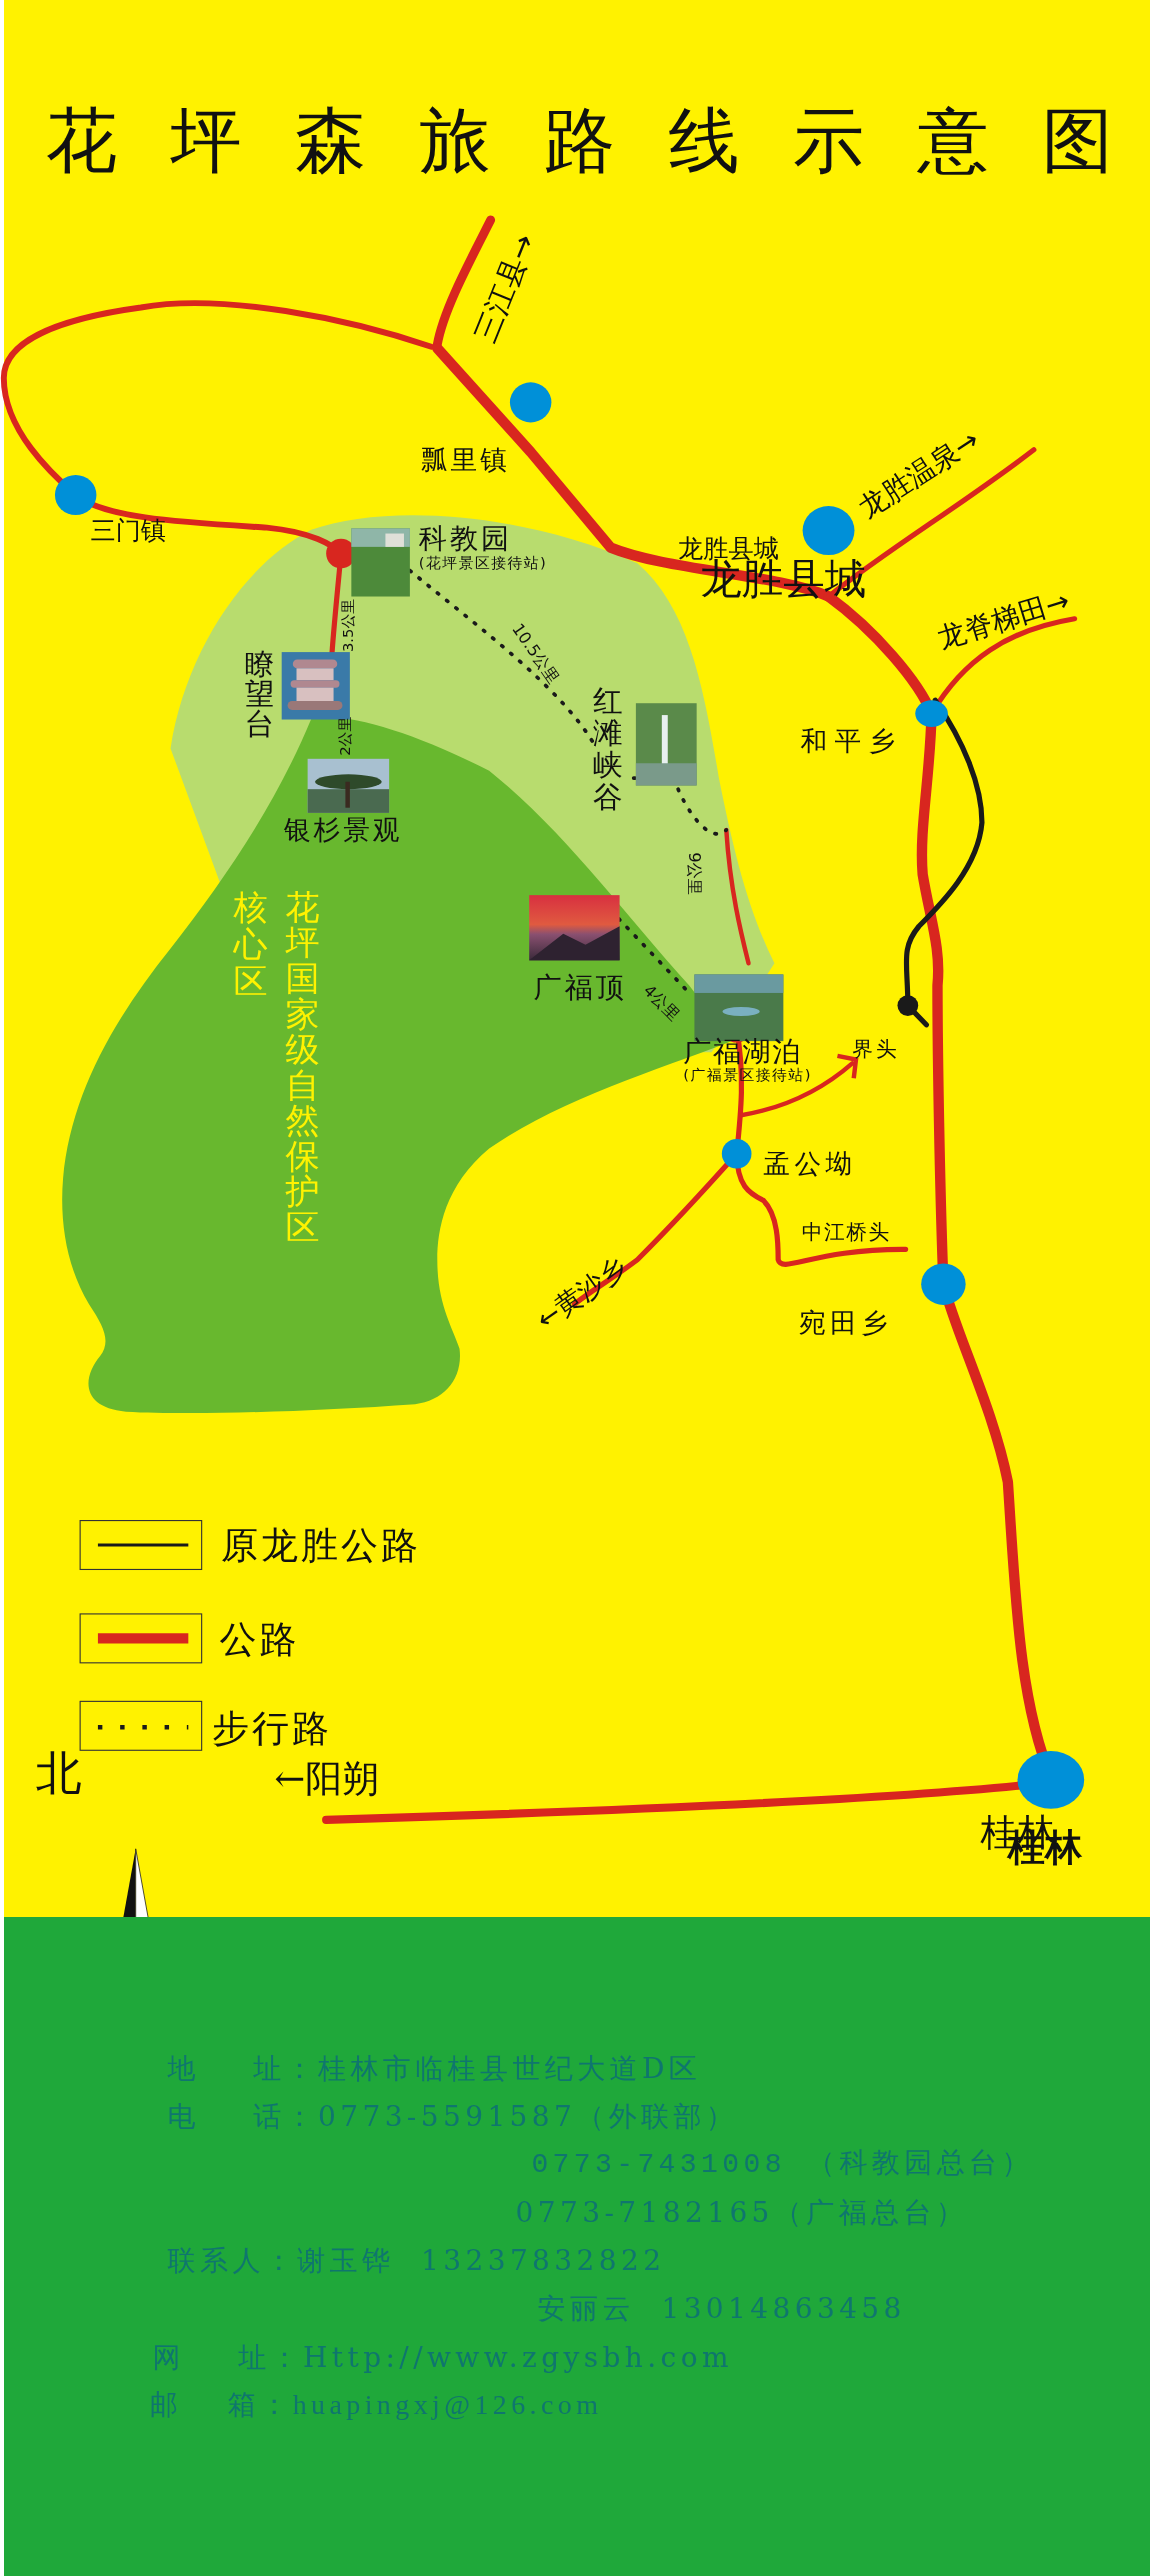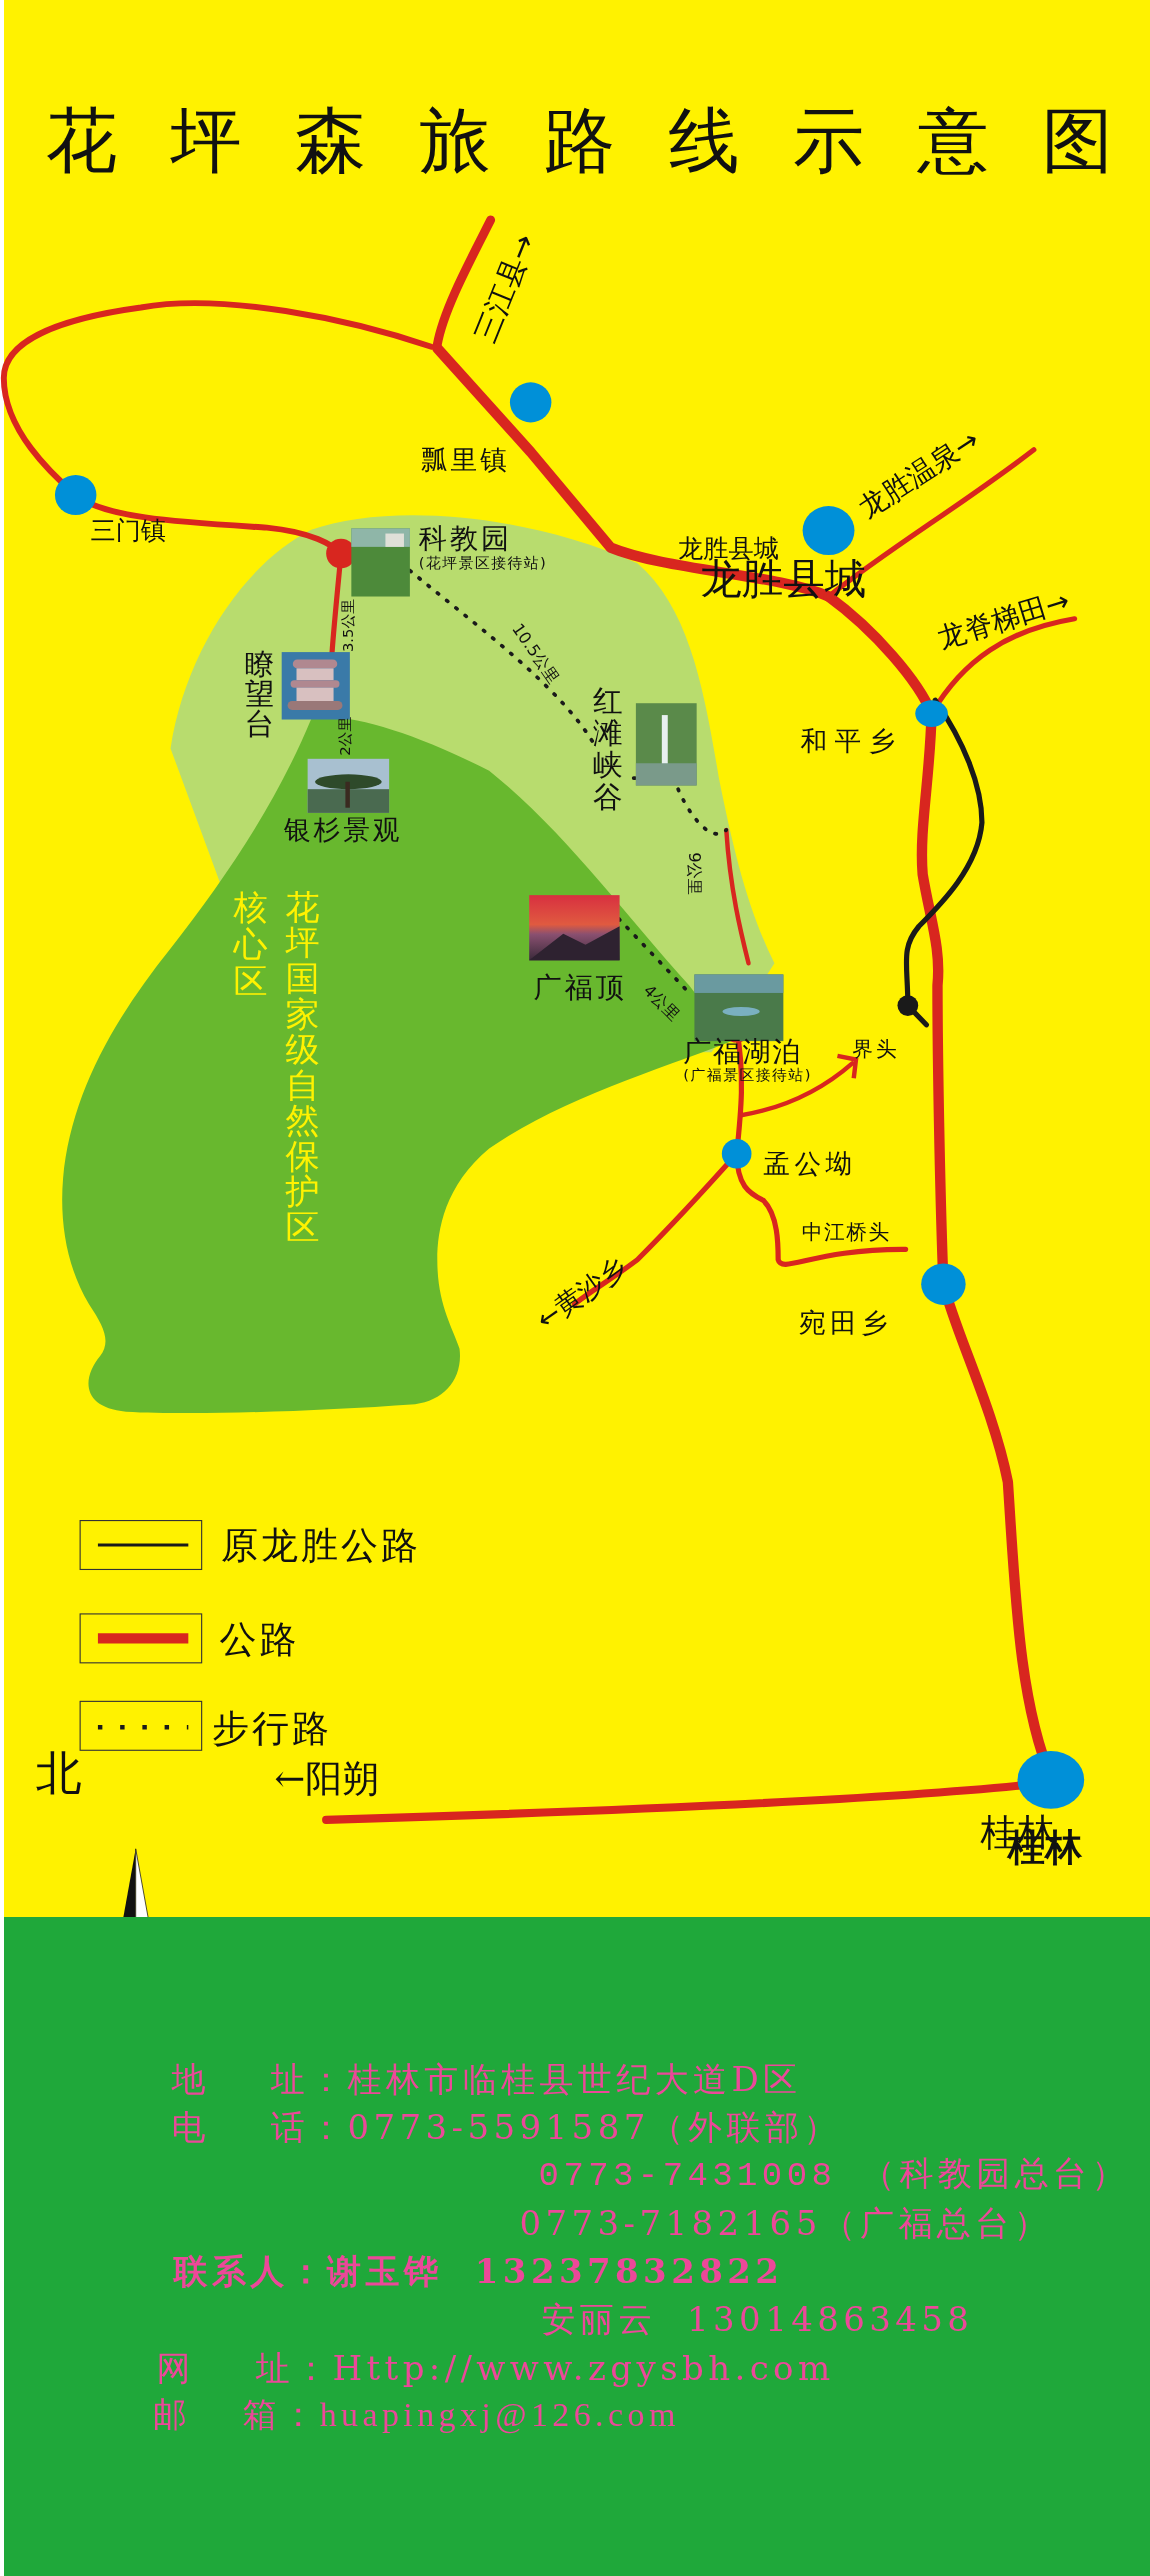--- a/index.html
+++ b/index.html
@@ -2,21 +2,21 @@
 <html style="font-size:12px"><head>
 <meta charset="utf-8">
 <style>
   html,body{margin:0;padding:0;}
   body{width:1151px;height:2576px;background:#ffffff;position:relative;overflow:hidden;font-family:"DejaVu Sans","Liberation Sans",sans-serif;}
   #map-area{position:absolute;left:4.4px;top:0;width:1146px;height:1917px;background:#fff200;}
   #info-area{position:absolute;left:4.4px;top:1917px;width:1146px;height:659px;background:#1fa83a;}
   svg{position:absolute;left:0;top:0;}
   .serif{font-family:"DejaVu Serif","Liberation Serif",serif;}
   .sans{font-family:"DejaVu Sans","Liberation Sans",sans-serif;}
-  .info-line{position:absolute;font-family:"DejaVu Serif","Liberation Serif",serif;font-size:34px;color:#ec4899;white-space:pre;letter-spacing:4.4px;}
+  .info-line{position:absolute;font-family:"DejaVu Serif","Liberation Serif",serif;font-size:28px;color:#0f766e;white-space:pre;letter-spacing:4.4px;}
   .info-label{display:inline-block;}
 </style>
 </head>
 <body>
 
 <div id="map-area"></div>
 <div id="info-area"></div>
 
 <svg width="1151" height="1917" viewBox="0 0 1553 2587">
 
@@ -214,21 +214,21 @@
 </div>
 <div class="info-line" style="left:141px;top:2065px;text-align:right;">
   <span class="info-label">电    话：</span><span>0773-5591587（外联部）</span>
 </div>
 <div class="info-line" style="left:489px;top:2113px;font-family:Liberation Mono, monospace;">
   <span>0773-7431008 （科教园总台）</span>
 </div>
 <div class="info-line" style="left:489px;top:2161px;">
   <span>0773-7182165（广福总台）</span>
 </div>
-<div class="info-line" style="left:141px;top:2209px;font-weight:bold;">
+<div class="info-line" style="left:141px;top:2209px;">
   <span class="info-label">联系人：</span><span>谢玉铧</span><span>  </span><span>13237832822</span>
 </div>
 <div class="info-line" style="left:511px;top:2257px;">
   <span>安丽云</span><span>  </span><span>13014863458</span>
 </div>
 <div class="info-line" style="left:126px;top:2306px;">
   <span class="info-label">网    址：</span><span>Http://www.zgysbh.com</span>
 </div>
 <div class="info-line" style="left:127px;top:2354px;font-family:Liberation Serif, serif;">
   <span class="info-label">邮    箱：</span><span>huapingxj@126.com</span>

